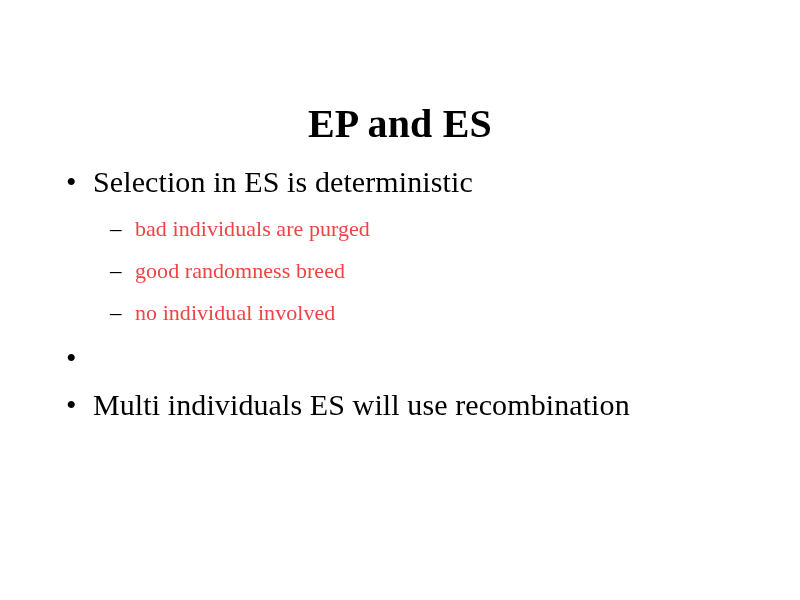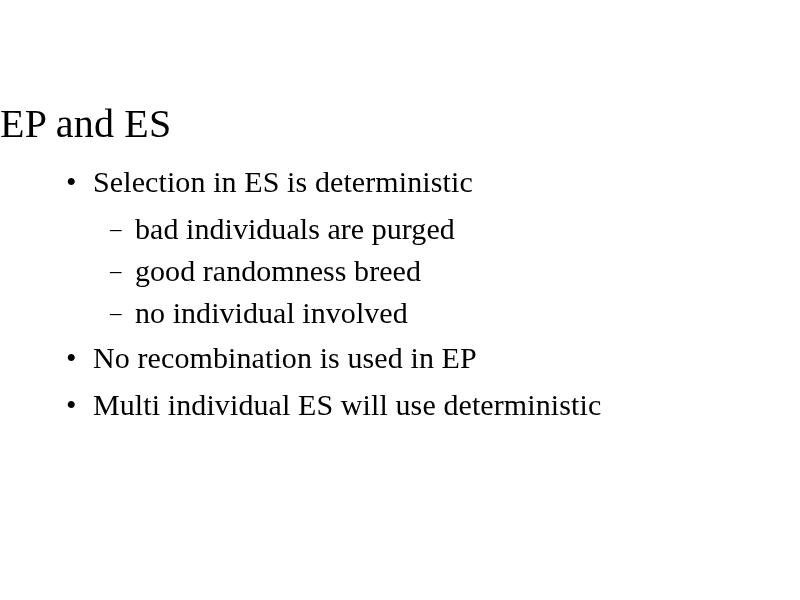--- a/index.html
+++ b/index.html
@@ -20,23 +20,24 @@
     width: 800px;
     height: 600px;
     background: #ffffff;
   }
 
   .slide-title {
     position: absolute;
     left: 0;
     top: 74px;
     width: 800px;
+    text-align: center;
     font-size: 40px;
     line-height: 46px;
-    font-weight: normal;
+    font-weight: bold;
     letter-spacing: 0.2px;
     color: #000000;
     white-space: nowrap;
   }
 
   .body-list {
     position: absolute;
     left: 60px;
     top: 162px;
     width: 700px;
@@ -79,24 +80,24 @@
     width: 75px;
     flex: 0 0 75px;
     font-size: 23px;
     line-height: 33px;
     text-align: left;
     padding-left: 50px;
     box-sizing: border-box;
     color: #000000;
   }
   .level-2 .text {
-    font-size: 30px;
+    font-size: 22px;
     line-height: 33px;
     letter-spacing: 0.05px;
-    color: #000000;
+    color: #ef4444;
     white-space: nowrap;
   }
 
   .sub-group {
     margin-top: 5px;
     margin-bottom: 6px;
   }
 </style>
 </head>
 <body>
@@ -126,23 +127,22 @@
 
       <div class="bullet-row level-2">
         <span class="marker">–</span>
         <span class="text">no individual involved</span>
       </div>
 
     </div>
 
     <div class="bullet-row level-1">
       <span class="marker">•</span>
-      <span class="text">No recombination is used in EP</span>
     </div>
 
     <div class="bullet-row level-1">
       <span class="marker">•</span>
-      <span class="text">Multi individual ES will use deterministic</span>
+      <span class="text">Multi individuals ES will use recombination</span>
     </div>
 
   </div>
 
 </div>
 
 </body></html>

